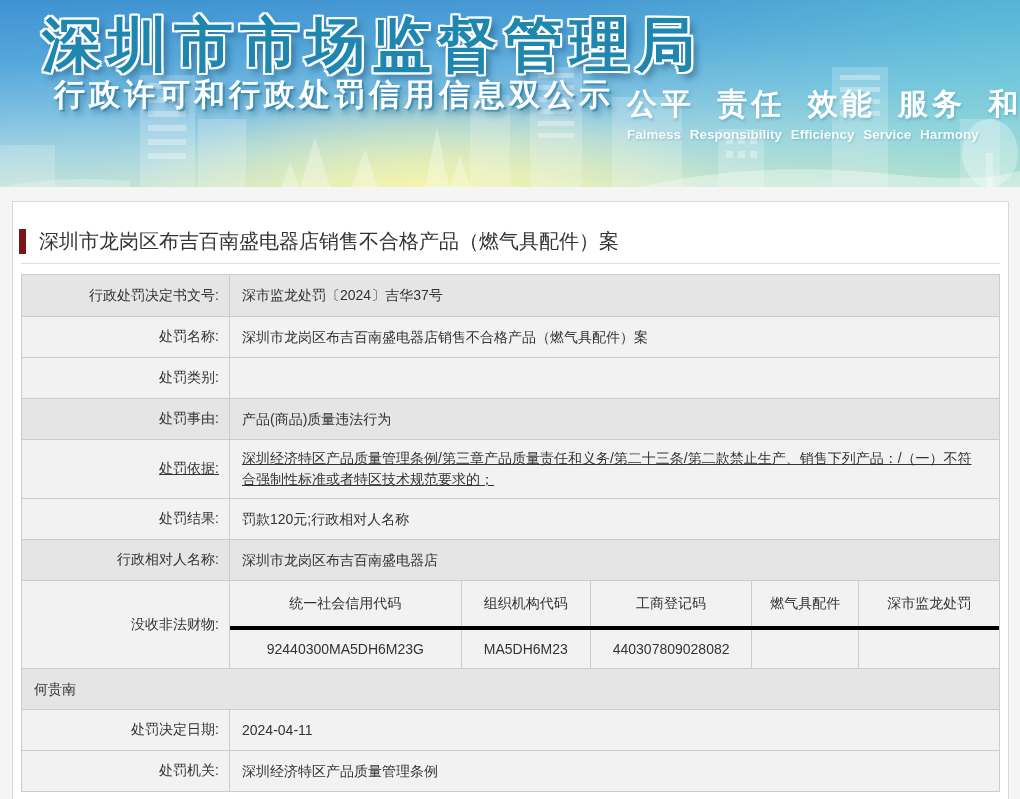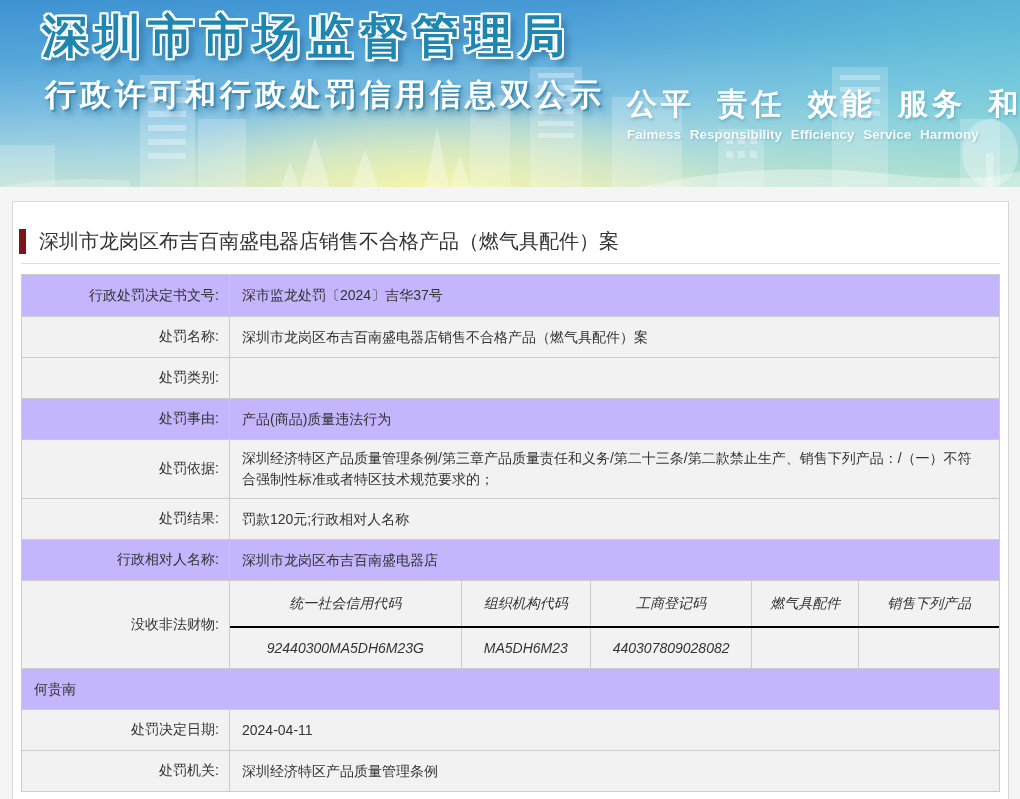--- a/index.html
+++ b/index.html
@@ -24,31 +24,31 @@
     width: 1020px; height: 187px;
     overflow: hidden;
     background:
       radial-gradient(ellipse 480px 170px at 42% 106%, rgba(252,247,165,0.95) 0%, rgba(252,247,165,0) 62%),
       radial-gradient(ellipse 700px 420px at 103% 40%, rgba(105,208,214,0.55) 0%, rgba(105,208,214,0) 70%),
       linear-gradient(178deg, #3e92d1 0%, #55a7da 28%, #7fc0e2 52%, #a9d7e0 72%, #cde6cf 92%, #d9ead2 100%);
   }
   .skyline { position: absolute; left: 0; bottom: 0; width: 1020px; height: 120px; }
   .banner-org {
     position: absolute; left: 42px; top: 6px;
-    font-size: 46px; font-weight: bold; letter-spacing: 7px;
+    font-size: 59px; font-weight: bold; letter-spacing: 7px;
     color: #1f86b0; white-space: nowrap;
     text-shadow:
       -2px -2px 0 rgba(255,255,255,0.95), 2px -2px 0 rgba(255,255,255,0.95),
       -2px 2px 0 rgba(255,255,255,0.95), 2px 2px 0 rgba(255,255,255,0.95),
       0 -2px 0 rgba(255,255,255,0.95), 0 2px 0 rgba(255,255,255,0.95),
       -2px 0 0 rgba(255,255,255,0.95), 2px 0 0 rgba(255,255,255,0.95),
       5px 6px 7px rgba(10,60,100,0.5);
   }
   .banner-sub {
-    position: absolute; left: 45px; top: 74px;
+    position: absolute; left: 54px; top: 74px;
     font-size: 31px; font-weight: bold; letter-spacing: 4px;
     color: #ffffff; white-space: nowrap;
     text-shadow: 2px 2px 1px rgba(36,128,168,0.65), 4px 5px 6px rgba(20,80,120,0.45);
   }
   .slogan { position: absolute; left: 627px; top: 84px; }
   .slogan-cn {
     font-size: 30px; font-weight: bold; color: #ffffff;
     letter-spacing: 4px; word-spacing: 10px; white-space: nowrap;
     text-shadow: 1px 2px 3px rgba(40,120,150,0.35);
   }
@@ -82,46 +82,46 @@
 
   
   .info-table {
     margin: 10px 8px 0 8px;
     border: 1px solid #cccccc;
     font-size: 14px;
   }
   .t-row { display: flex; min-height: 41px; }
   .t-row + .t-row { border-top: 1px solid #cccccc; }
   .t-row.gray { background: #f2f2f2; }
-  .t-row.white { background: #c4b5fd; }
+  .t-row.white { background: #e5e5e5; }
   .t-label {
     flex: none; width: 208px;
     display: flex; align-items: center; justify-content: flex-end;
     text-align: right;
     padding-right: 10px;
     border-right: 1px solid #cccccc;
     color: #333;
   }
   .t-value {
     flex: 1;
     display: flex; align-items: center;
     padding: 8px 14px 8px 12px;
     line-height: 21px;
     color: #333;
   }
-  .t-row.tall { min-height: 59px; }
+  .t-row.tall { min-height: 59px; text-decoration: underline; }
 
   
   .t-codes { flex: 1; display: flex; flex-direction: column; }
   .codes-grid { display: flex; flex: none; }
   .codes-grid.head { height: 45px; }
-  .codes-grid.vals { height: 42px; border-top: 2px solid #000000; }
+  .codes-grid.vals { height: 42px; border-top: 4px solid #000000; }
   .codes-cell {
     display: flex; align-items: center; justify-content: center;
-    text-align: center; white-space: nowrap; overflow: hidden; font-style: italic;
+    text-align: center; white-space: nowrap; overflow: hidden;
   }
   .codes-cell + .codes-cell { border-left: 1px solid #cccccc; }
   .c0 { width: 30%; } .c1 { width: 16.8%; } .c2 { width: 21%; }
   .c3 { width: 13.9%; } .c4 { flex: 1; }
 </style>
 </head>
 <body>
 
 <div class="viewport">
 
@@ -232,21 +232,21 @@
       </div>
 
       <div class="t-row gray">
         <div class="t-label">没收非法财物:</div>
         <div class="t-codes">
           <div class="codes-grid head">
             <div class="codes-cell c0">统一社会信用代码</div>
             <div class="codes-cell c1">组织机构代码</div>
             <div class="codes-cell c2">工商登记码</div>
             <div class="codes-cell c3">燃气具配件</div>
-            <div class="codes-cell c4">销售下列产品</div>
+            <div class="codes-cell c4">深市监龙处罚</div>
           </div>
           <div class="codes-grid vals">
             <div class="codes-cell c0">92440300MA5DH6M23G</div>
             <div class="codes-cell c1">MA5DH6M23</div>
             <div class="codes-cell c2">440307809028082</div>
             <div class="codes-cell c3"></div>
             <div class="codes-cell c4"></div>
           </div>
         </div>
       </div>

